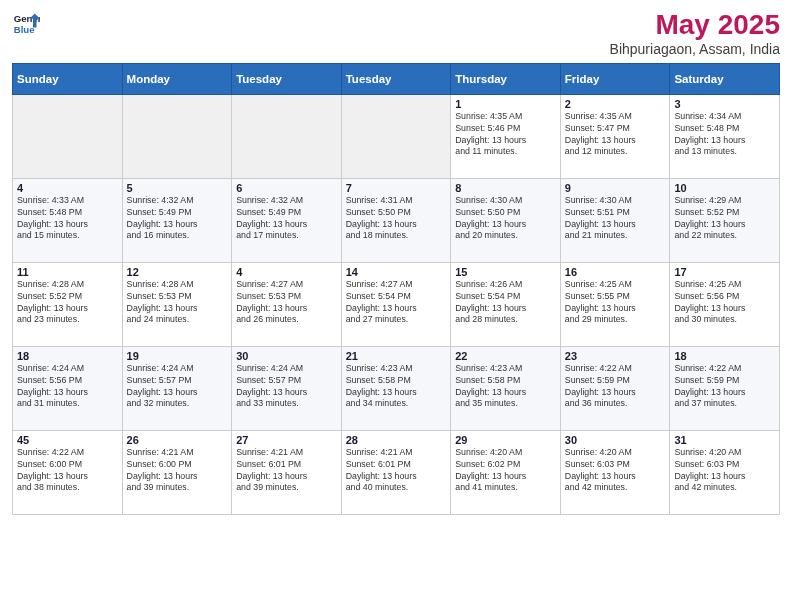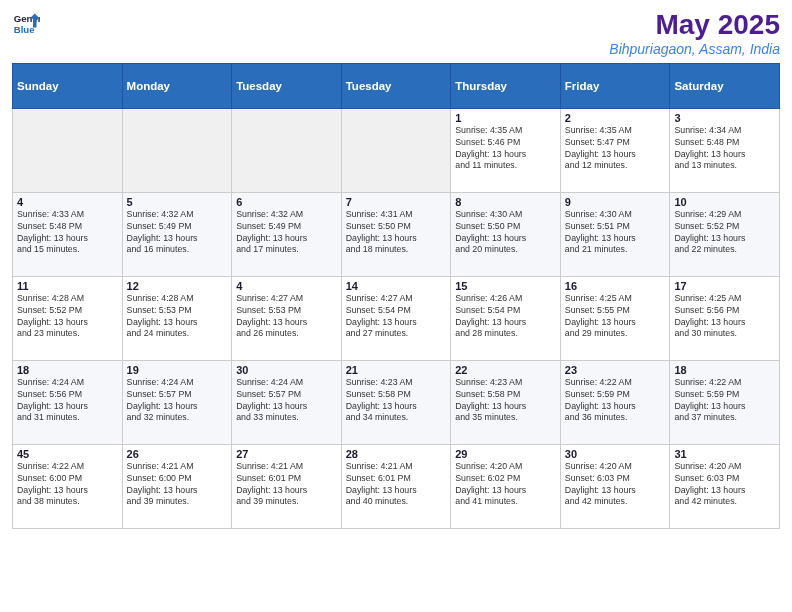--- a/index.html
+++ b/index.html
@@ -29,39 +29,38 @@
     .logo-icon {
       width: 28px;
       height: 28px;
     }
     .title-block {
       text-align: right;
     }
     .month-title {
       font-size: 28px;
       font-weight: bold;
-      color: #4c1d95;
+      color: #be185d;
       line-height: 1.1;
     }
     .location-title {
       font-size: 14px;
-      color: #3b82f6;
-      font-style: italic;
+      color: #404040;
     }
     .calendar {
       width: 100%;
       border-collapse: collapse;
       border: 1px solid #ccc;
     }
     .calendar th {
       background: #2a6ebb;
       color: #fff;
       font-size: 11.5px;
       font-weight: bold;
-      padding: 16px 4px;
+      padding: 9px 4px;
       border: 1px solid #1e55a0;
       text-align: left;
     }
     .calendar td {
       border: 1px solid #ccc;
       vertical-align: top;
       padding: 3px 4px;
       width: calc(100% / 7);
       height: 84px;
       font-size: 9.2px;

